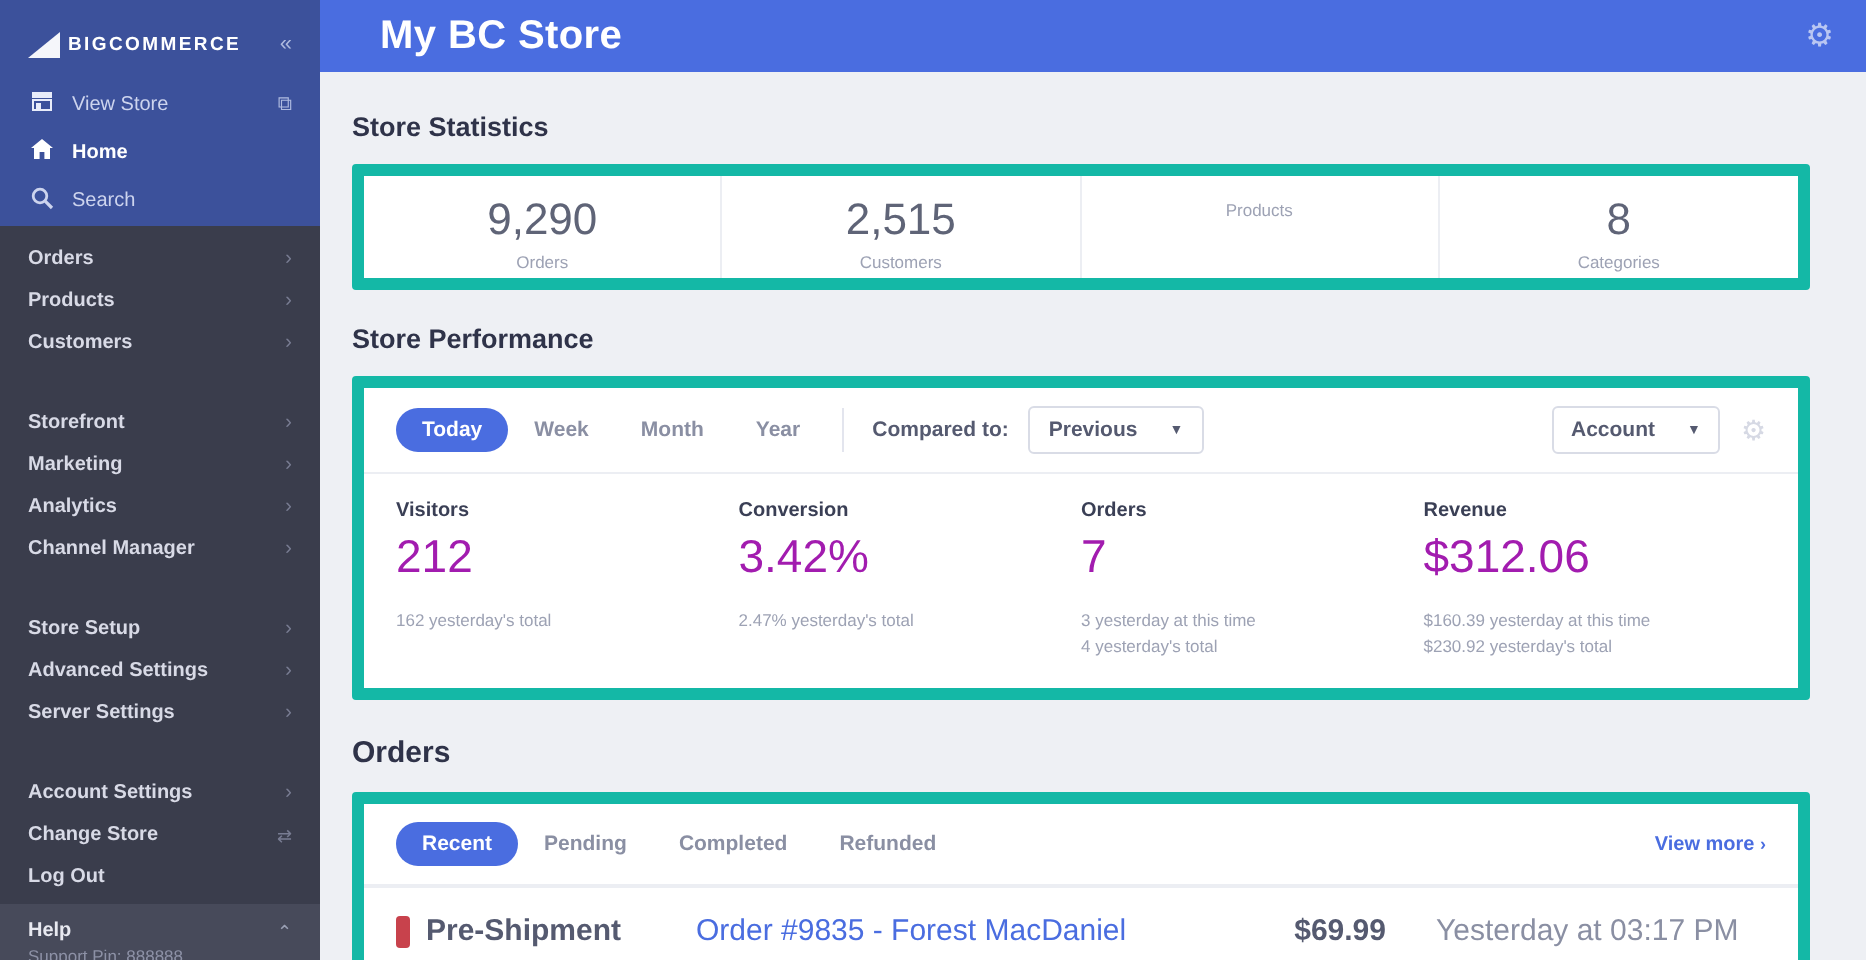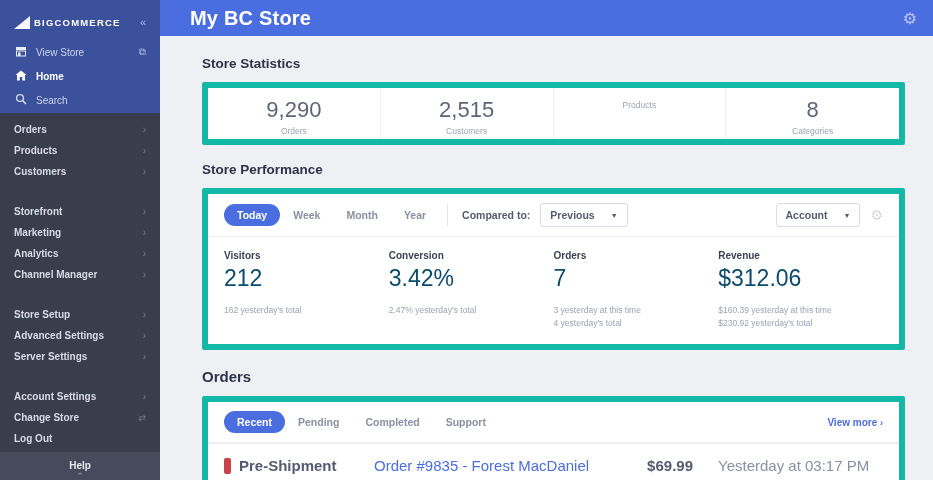--- a/index.html
+++ b/index.html
@@ -38,36 +38,36 @@
     display: flex; align-items: center; justify-content: space-between;
     padding: 0 14px; height: 21px; color: #d8dae6; font-size: 10px;
     font-weight: bold; cursor: pointer;
   }
   .nav-item .chev { color: #787c92; font-size: 10px; font-weight: normal; }
   .nav-item .swap { color: #787c92; font-size: 9px; font-weight: normal; }
   .help-section {
     position: absolute; left: 0; right: 0; top: 452px; height: 48px;
     background: #474a5a; padding: 8px 14px 0 14px;
   }
-  .help-row { display: flex; align-items: center; justify-content: space-between; flex-direction: column; }
+  .help-row { display: flex; align-items: center; justify-content: space-between; }
   .help-label { color: #e8e9f0; font-size: 10px; font-weight: bold; }
   .help-caret { color: #9aa0b4; font-size: 9px; }
   .help-pin { color: #8d91a6; font-size: 8.5px; margin-top: 2px; }
 
   
   .topbar {
     position: absolute; left: 160px; right: 0; top: 0; height: 36px;
     background: #4a6de0; display: flex; align-items: center;
     padding: 0 16px 0 30px; justify-content: space-between;
   }
   .topbar-title { color: #ffffff; font-size: 20px; font-weight: bold; letter-spacing: .2px; }
   .gear { color: #b9c6f2; font-size: 16px; cursor: pointer; }
 
   
-  .main { position: absolute; left: 160px; right: 0; top: 36px; bottom: 0; padding: 20px 28px 0 42px; }
+  .main { position: absolute; left: 160px; right: 0; top: 36px; bottom: 0; padding: 20px 28px 0 16px; }
   .section-title { color: #2f3349; font-size: 13.5px; font-weight: bold; margin-bottom: 11px; }
   .section-title.lg { font-size: 15px; }
   .card { background: #ffffff; border: 6px solid #14b8a6; border-radius: 2px; }
 
   
   .stats-card { display: grid; grid-template-columns: 1fr 1fr 1fr 1fr; height: 63px; margin-bottom: 17px; }
   .stat-cell { text-align: center; padding-top: 9px; border-right: 1px solid #eceef3; }
   .stat-cell:last-child { border-right: none; }
   .stat-value { color: #5f6477; font-size: 22px; font-weight: normal; }
   .stat-label { color: #9da2b4; font-size: 8.5px; margin-top: 3px; }
@@ -88,21 +88,21 @@
   .selectbox {
     border: 1px solid #d9dce6; border-radius: 3px; background: #fff;
     height: 24px; display: inline-flex; align-items: center; gap: 16px;
     padding: 0 9px; font-size: 10.5px; color: #555a70; font-weight: bold; cursor: pointer;
   }
   .selectbox .caret { font-size: 7px; color: #555a70; }
   .toolbar-right { margin-left: auto; display: flex; align-items: center; gap: 10px; }
   .gear-light { color: #d6d9e4; font-size: 14px; cursor: pointer; }
   .metrics { display: grid; grid-template-columns: 1fr 1fr 1fr 1fr; padding: 13px 16px 0 16px; }
   .metric-label { color: #3a3f55; font-size: 10px; font-weight: bold; }
-  .metric-value { color: #0c4a6e; font-size: 23px; margin-top: 4px; }
+  .metric-value { color: #a21caf; font-size: 23px; margin-top: 4px; }
   .metric-subs { margin-top: 12px; }
   .metric-sub { color: #9da2b4; font-size: 8.5px; line-height: 13px; }
 
   
   .orders-toolbar {
     display: flex; align-items: center; padding: 9px 16px;
     border-bottom: 1px solid #eceef3;
   }
   .view-more { margin-left: auto; color: #4a6de0; font-size: 10px; font-weight: bold; cursor: pointer; }
   .view-more .chev { font-size: 9px; }
@@ -313,21 +313,21 @@
       </div>
     </div>
   </div>
 
   <div class="section-title lg">Orders</div>
   <div class="card orders-card">
     <div class="orders-toolbar">
       <span class="pill active">Recent</span>
       <span class="pill">Pending</span>
       <span class="pill">Completed</span>
-      <span class="pill">Support</span>
+      <span class="pill">Refunded</span>
       <span class="view-more">
         <span>View more</span>
         <span class="chev">›</span>
       </span>
     </div>
     <div class="order-row">
       <span class="status-cell">
         <span class="status-badge badge-red"></span>
         <span>Pre-Shipment</span>
       </span>

